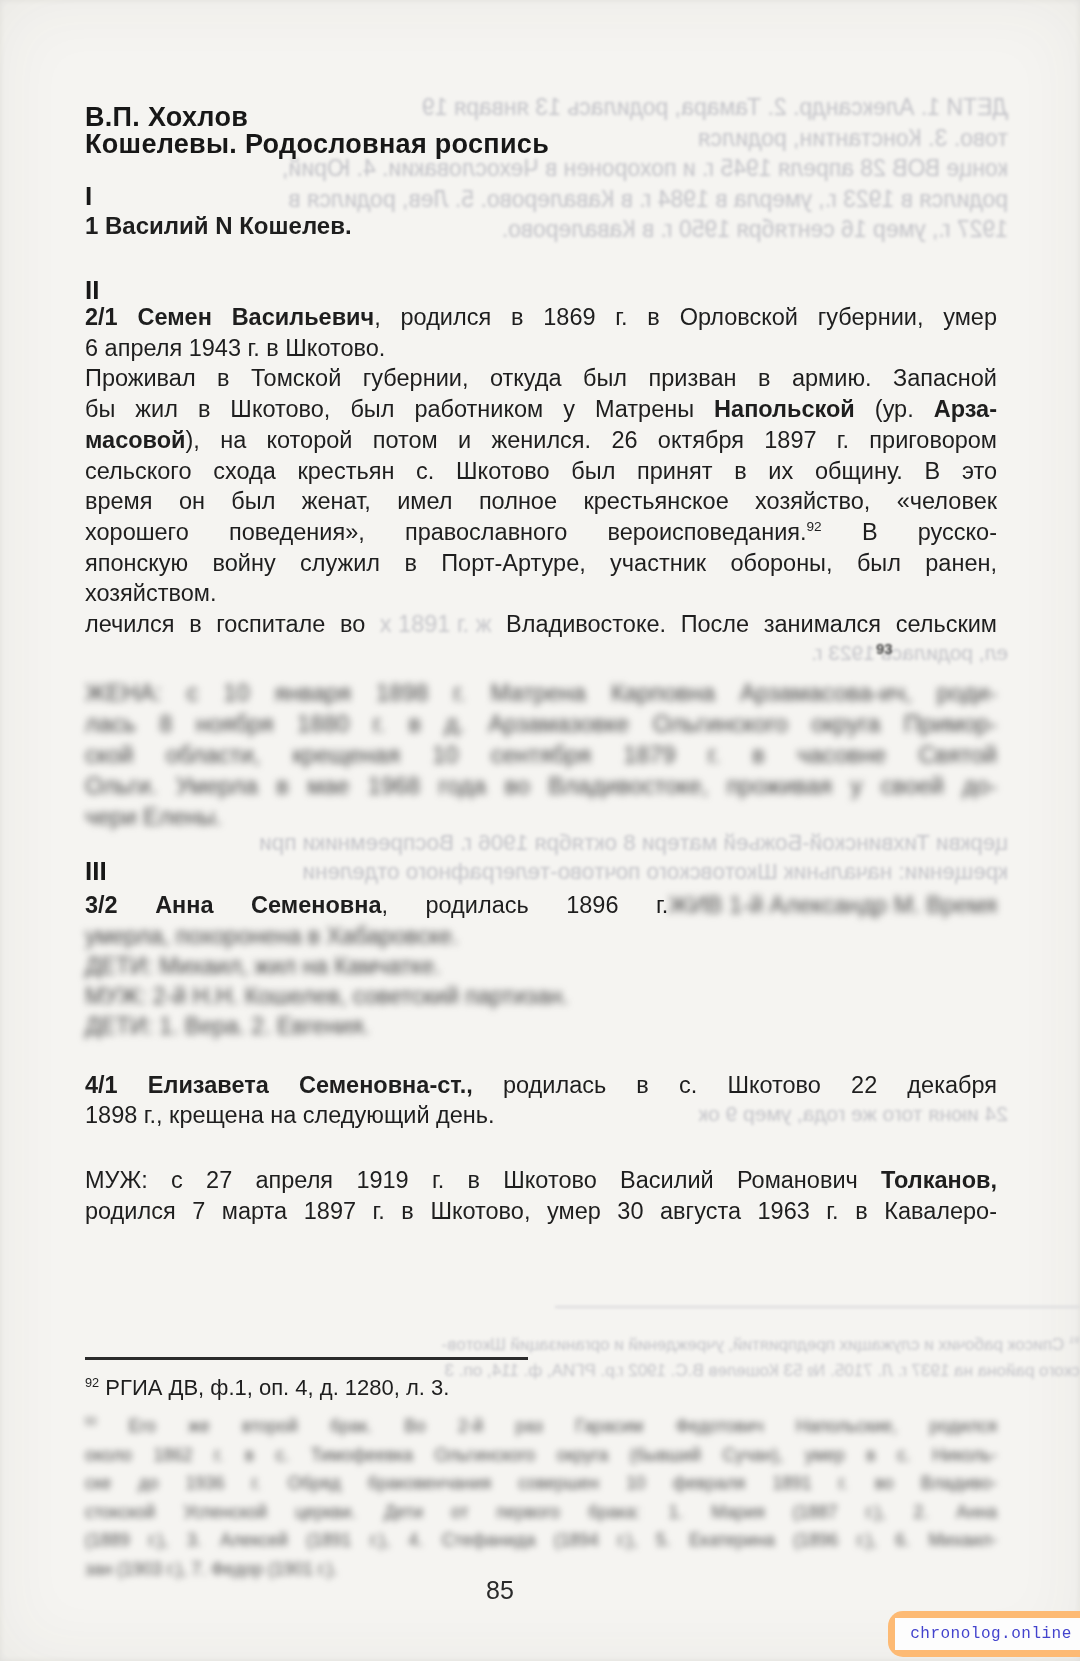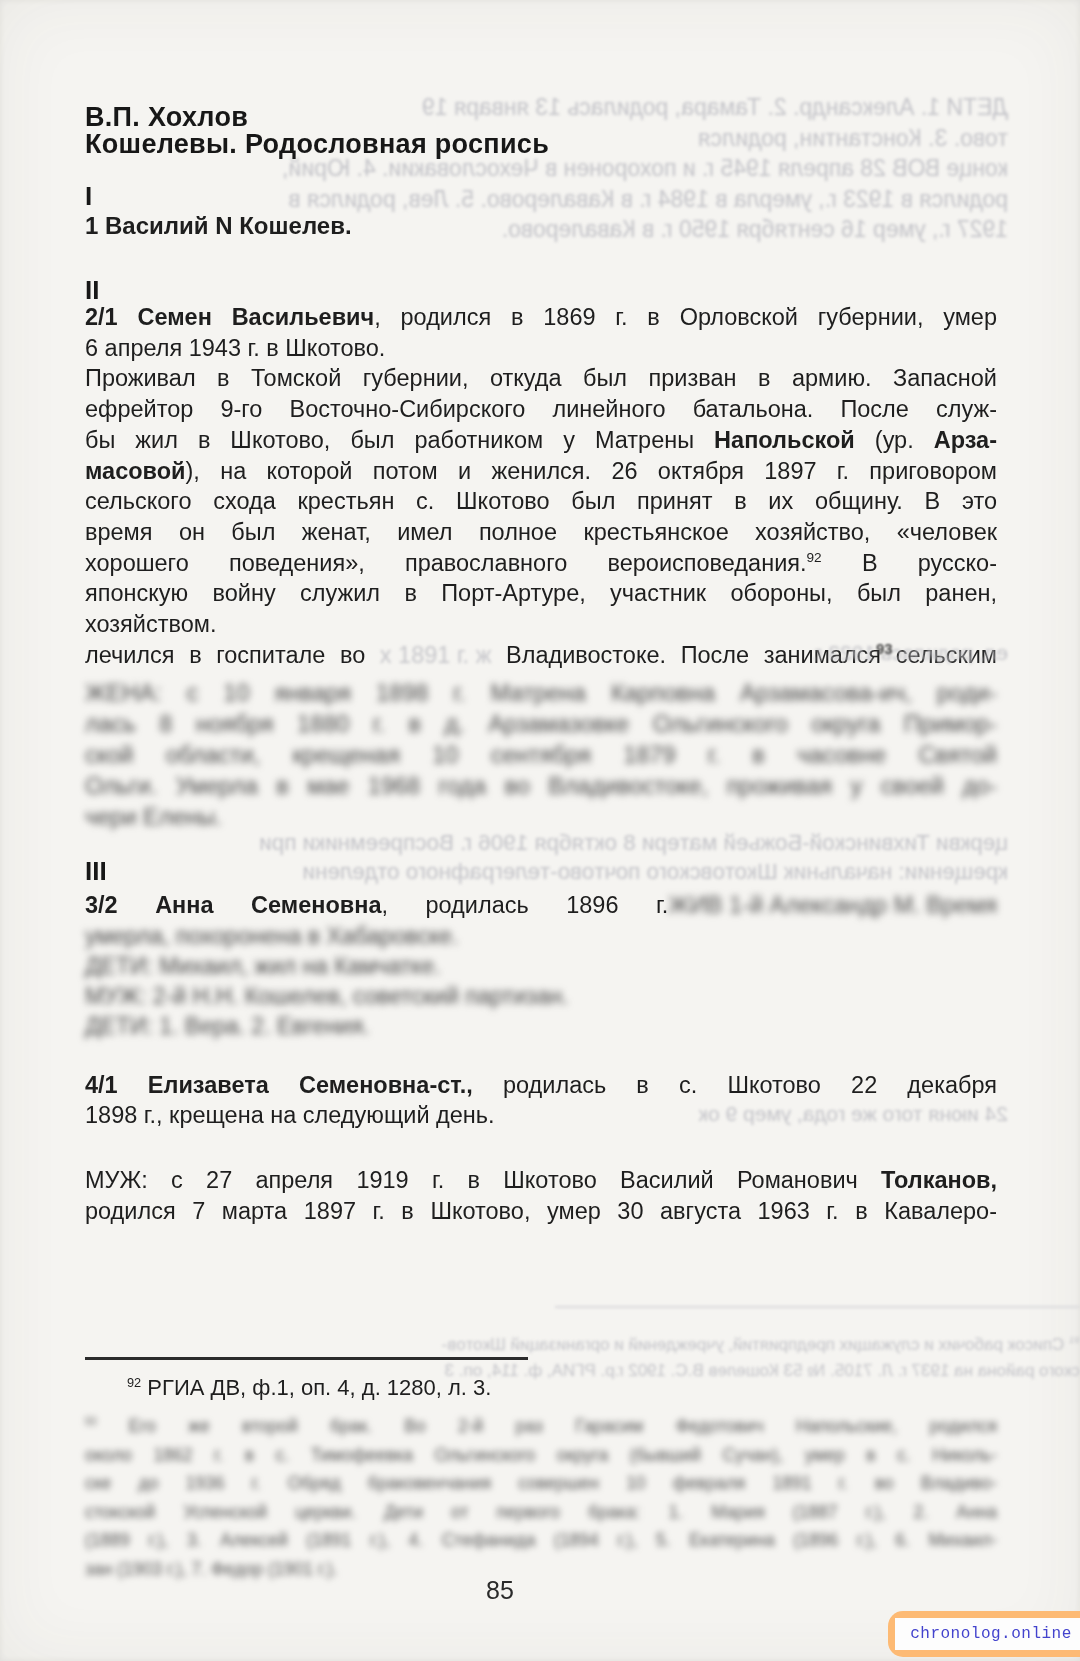--- a/index.html
+++ b/index.html
@@ -22,21 +22,21 @@
   .bl{filter:blur(3.6px);color:#4e4e4e;display:inline-block;}
   .ft{filter:blur(1.5px);color:#c6c6ca;display:inline-block;}
   .heading{font-weight:700;font-size:27px;line-height:36px;letter-spacing:.3px;color:#171717;}
   .numeral{font-weight:700;font-size:26px;color:#171717;}
   .body-text{font-size:23.5px;line-height:30.7px;width:912px;}
   .blurred-block{filter:blur(3.9px);color:#4a4a4a;}
   .bleed{transform:scaleX(-1);color:#c3c3c8;filter:blur(1.6px);}
   .bleed .tl{white-space:nowrap;}
   .bleed-rule{height:2px;background:#d9d9dc;width:100%;}
   .separator{height:3px;background:#2b2b2b;}
-  .footnote{font-size:22px;line-height:28px;margin-left:42px;}
+  .footnote{font-size:22px;line-height:28px;}
   .footnote-sm{font-size:17.5px;line-height:28.6px;width:912px;filter:blur(3.1px);color:#565656;}
   .page-number{width:1000px;text-align:center;font-size:25px;color:#2a2a2a;}
   .sup-mark{font-size:15px;color:#474747;filter:blur(1px);font-weight:700;}
   .badge{background:#fdba74;border-radius:15px;padding:7px;box-sizing:border-box;width:206px;height:46px;}
   .badge-inner{background:#fdfdfd;width:100%;height:100%;display:flex;align-items:center;justify-content:center;
     font-family:"Liberation Mono","DejaVu Sans Mono",monospace;font-size:16px;color:#4343cd;letter-spacing:.5px;}
 </style>
 </head>
 <body>
 
@@ -56,21 +56,20 @@
   <div class="abs numeral" style="left:85px;top:181px;">I</div>
   <div class="abs body-text" style="left:85px;top:211px;font-size:24px;">
       <div class="tl"><span class="b">1 Василий  N  Кошелев.</span></div>
     </div>
 
   <div class="abs numeral" style="left:85px;top:275px;">II</div>
   <div class="abs body-text" style="left:85px;top:302px;">
       <div class="tl just"><span class="b">2/1 Семен Васильевич</span><span>, родился в 1869 г. в Орловской губернии, умер</span></div>
       <div class="tl"><span>6 апреля 1943 г. в Шкотово.</span></div>
       <div class="tl just"><span>Проживал в Томской губернии, откуда был призван в армию. Запасной</span></div>
-      <div class="tl just"><span>ефрейтор 9-го Восточно-Сибирского линейного батальона. После служ-</span></div>
       <div class="tl just"><span>бы жил в Шкотово, был работником у Матрены </span><span class="b">Напольской</span><span> (ур. </span><span class="b">Арза-</span></div>
       <div class="tl just"><span class="b">масовой</span><span>), на которой потом и женился. 26 октября 1897 г. приговором</span></div>
       <div class="tl just"><span>сельского схода крестьян с. Шкотово был принят в их общину. В это</span></div>
       <div class="tl just"><span>время он был женат, имел полное крестьянское хозяйство, «человек</span></div>
       <div class="tl just"><span>хорошего поведения», православного вероисповедания.</span><span class="sup">92</span><span> В русско-</span></div>
       <div class="tl just"><span>японскую войну служил в Порт-Артуре, участник обороны, был ранен,</span></div>
       <div class="tl"><span>хозяйством.</span></div>
       <div class="tl just"><span>лечился в госпитале во </span><span class="ft"> х 1891 г. ж</span><span> Владивостоке. После занимался сельским</span></div>
     </div>
 

